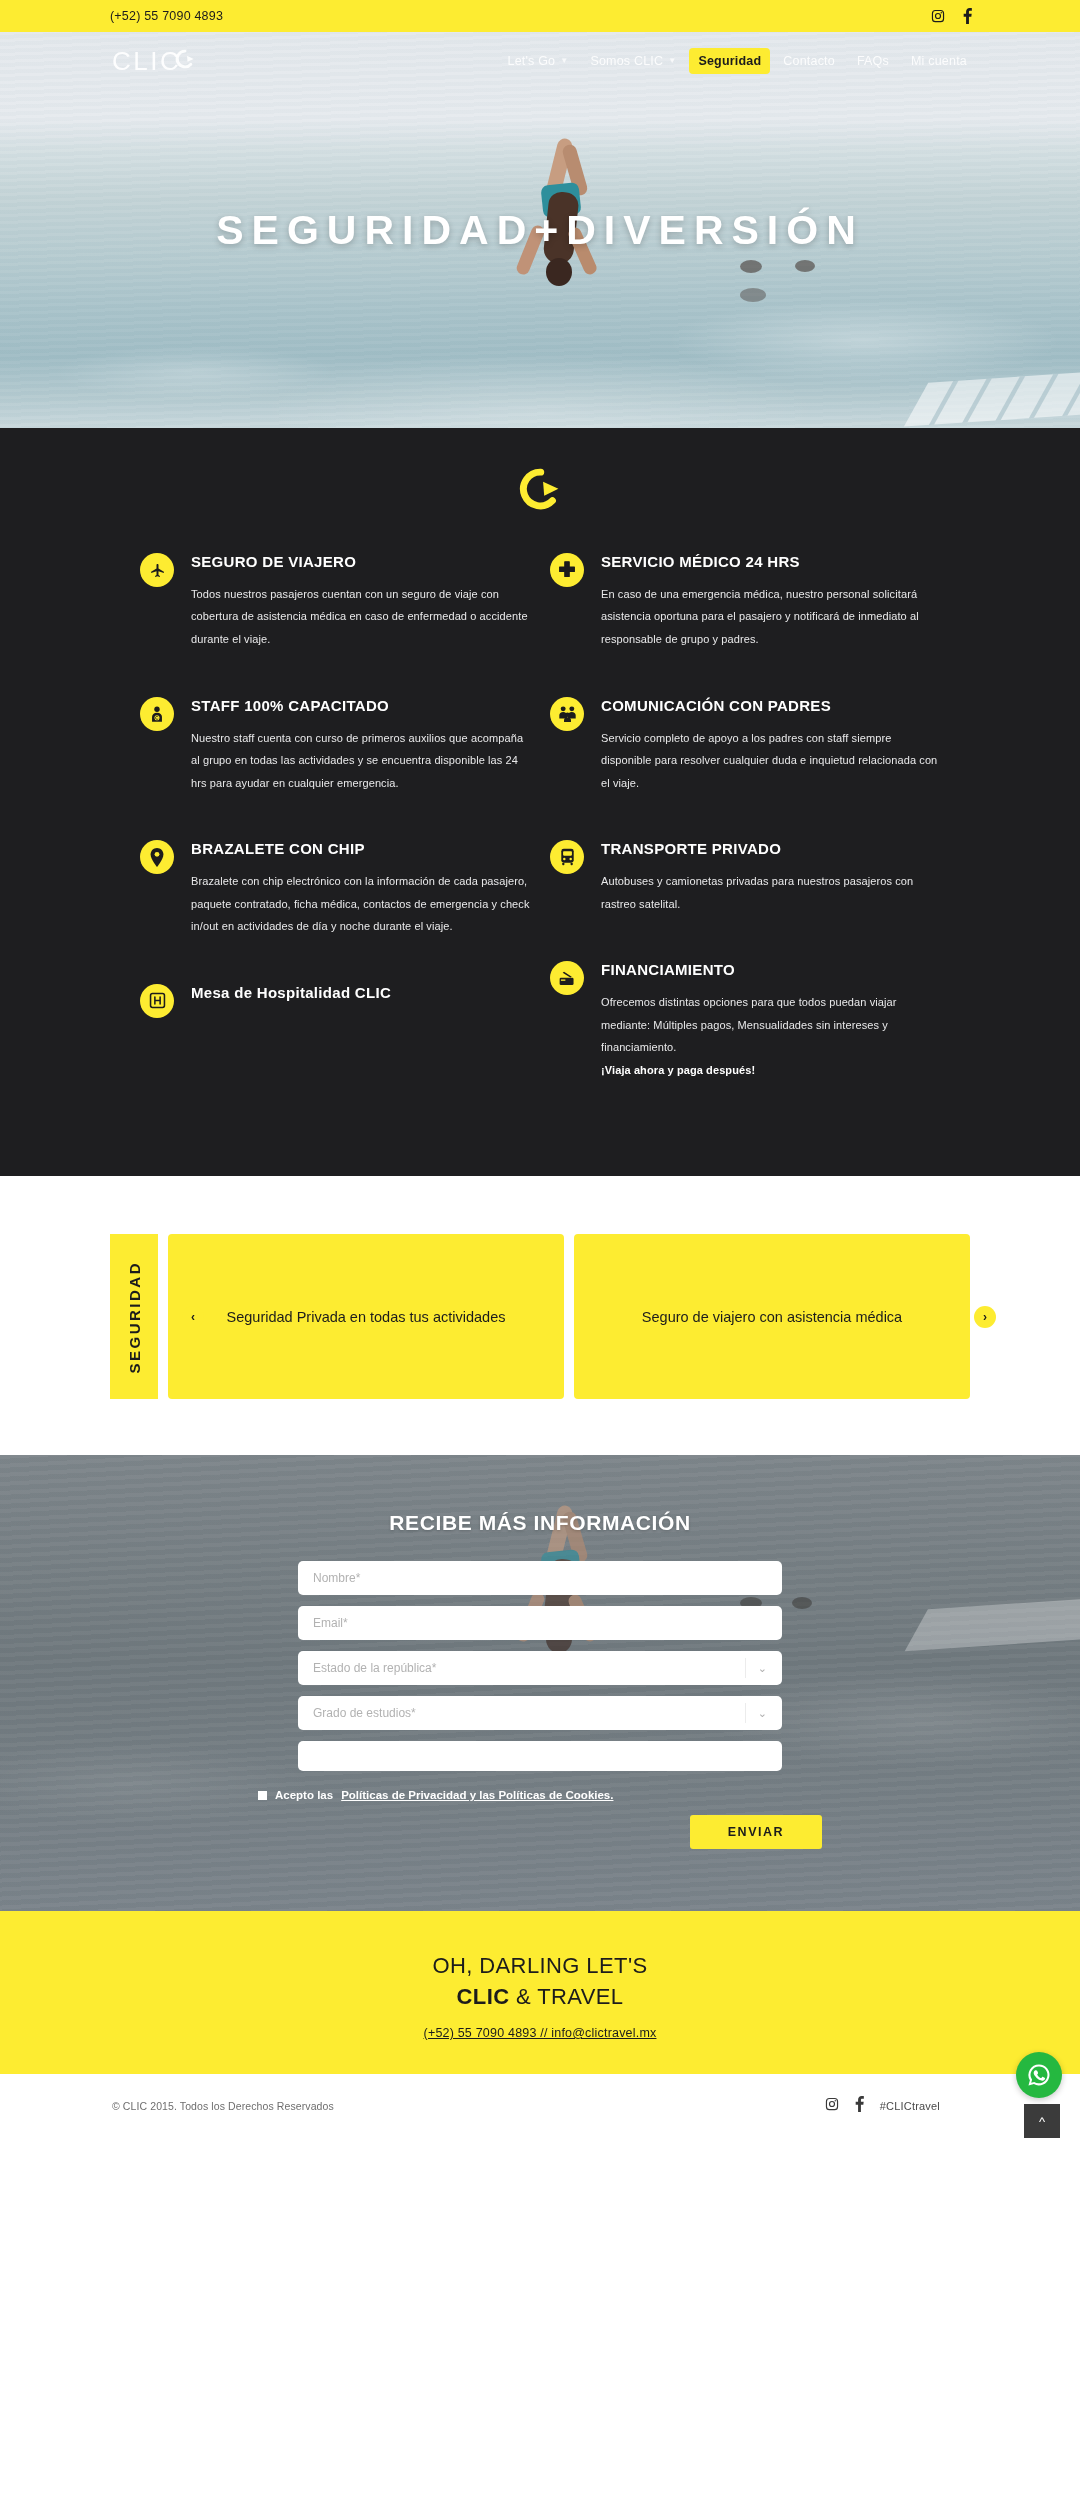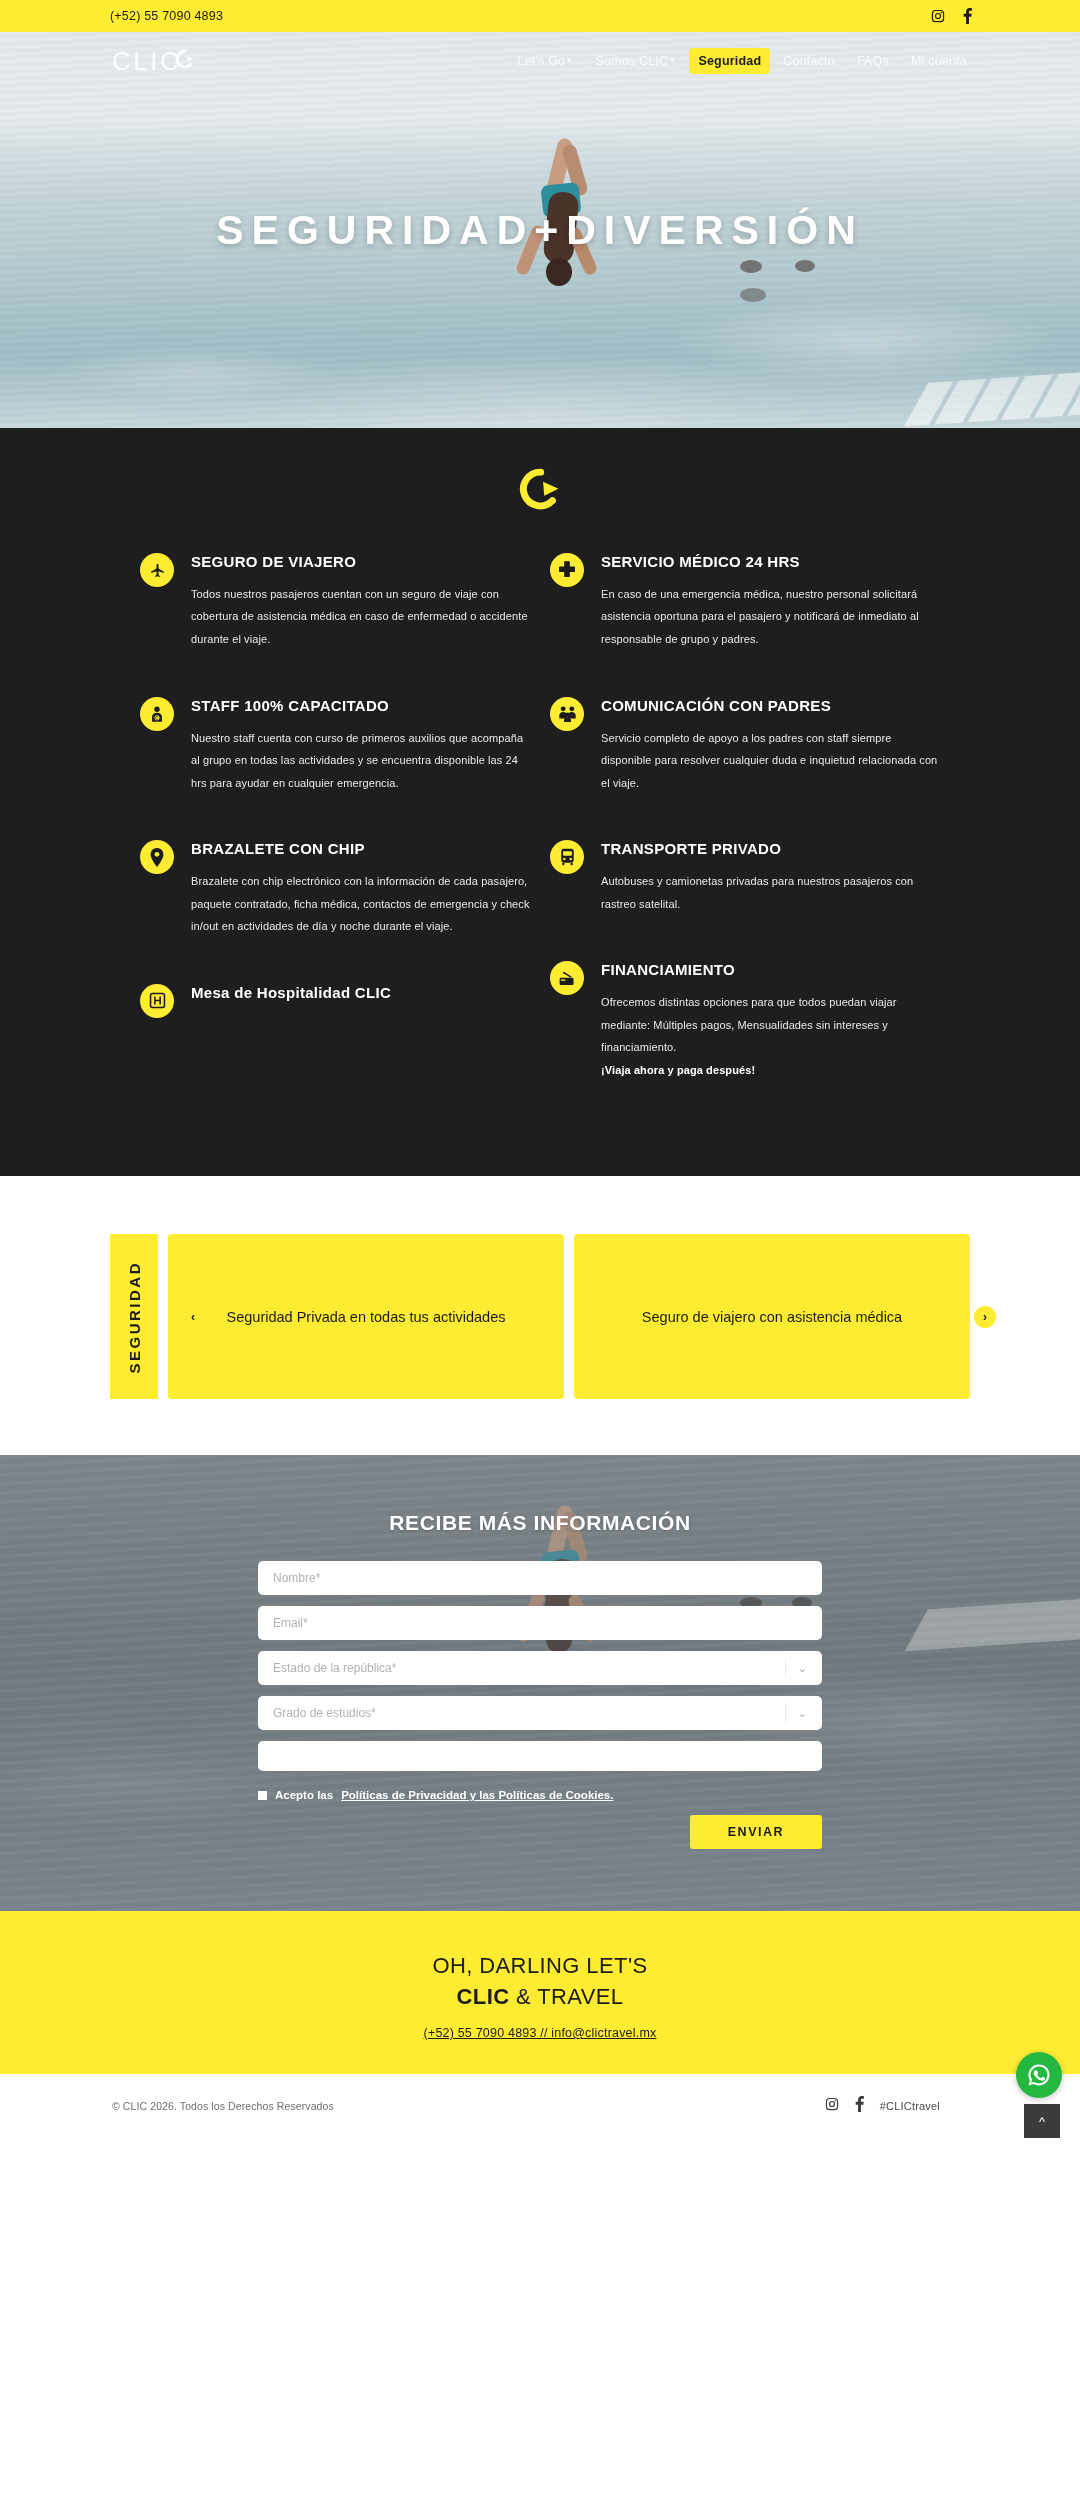--- a/index.html
+++ b/index.html
@@ -66,20 +66,21 @@
     align-items: center;
     gap: 4px;
   }
   .nav-item {
     font-size: 12.5px;
     color: rgba(255,255,255,.88);
     padding: 6px 9px;
     border-radius: 4px;
     display: flex;
     align-items: center;
+    gap: 5px;
     cursor: pointer;
     white-space: nowrap;
     letter-spacing: .2px;
   }
   .nav-item.active {
     background: #fdec31;
     color: #1c1c1c;
     font-weight: 600;
   }
   .caret { font-size: 8px; opacity: .85; line-height: 1; }
@@ -297,21 +298,21 @@
   .form-inner { position: relative; z-index: 4; width: 1080px; }
   .form-title {
     text-align: center;
     font-size: 21px;
     font-weight: 700;
     color: #ffffff;
     letter-spacing: .6px;
     margin-bottom: 26px;
     text-shadow: 0 1px 3px rgba(0,0,0,.2);
   }
-  .f-row { width: 564px; margin: 0 auto 11px; position: relative; }
+  .f-row { width: 484px; margin: 0 auto 11px; position: relative; }
   .f-input {
     width: 100%;
     height: 34px;
     border: none;
     border-radius: 5px;
     background: #ffffff;
     padding: 0 15px;
     font-size: 12px;
     font-family: "Liberation Sans", sans-serif;
     color: #3c3c3c;
@@ -740,21 +741,21 @@
 
   <section class="cta">
     <div class="cta-l1">OH, DARLING LET'S</div>
     <div class="cta-l2">
       <b>CLIC</b><span> &amp; TRAVEL</span>
     </div>
     <div class="cta-contact">(+52) 55 7090 4893 // info@clictravel.mx</div>
   </section>
 
   <div class="bottombar">
-    <div class="copyright">© CLIC 2026. Todos los Derechos Reservados</div>
+    <div class="copyright">© CLIC 2015. Todos los Derechos Reservados</div>
     <div class="bb-right">
       <span>
         <svg width="14" height="14" viewBox="0 0 24 24" fill="none" stroke="#3a3a3a" stroke-width="2">
           <rect x="2.5" y="2.5" width="19" height="19" rx="5"></rect>
           <circle cx="12" cy="12" r="4.3"></circle>
           <circle cx="17.6" cy="6.4" r="1.2" fill="#3a3a3a" stroke="none"></circle>
         </svg>
       </span>
       <span>
         <svg width="9" height="16" viewBox="0 0 10 18" fill="#3a3a3a">

